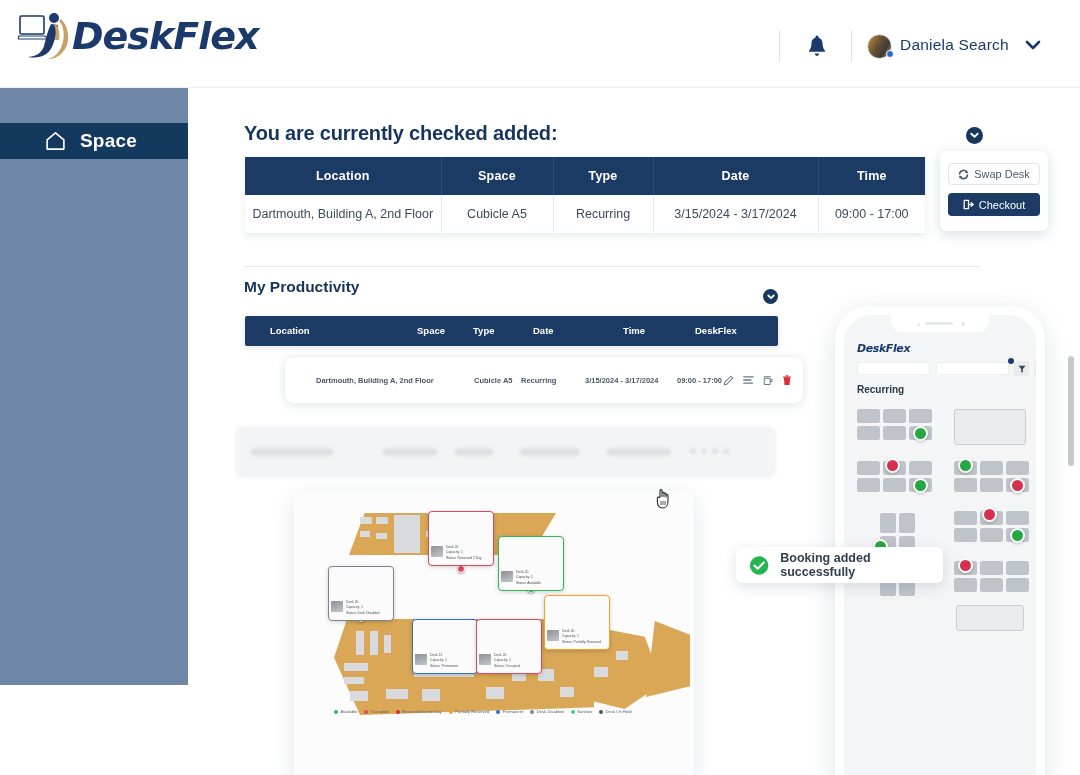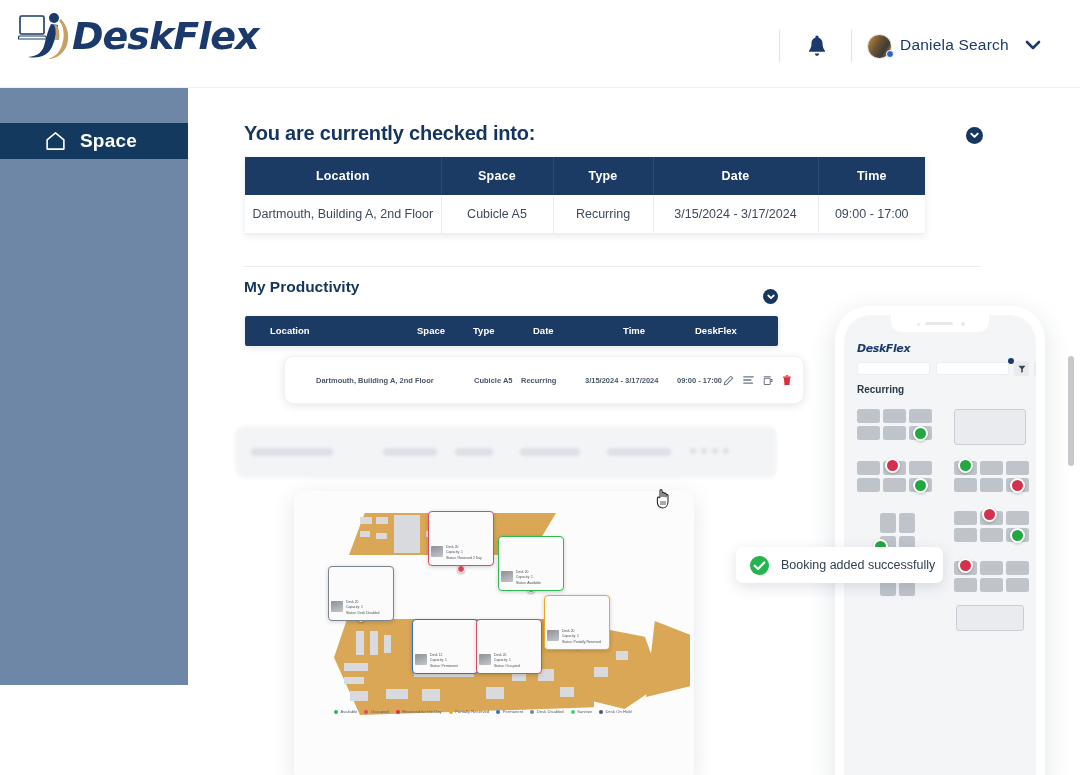--- a/index.html
+++ b/index.html
@@ -214,21 +214,21 @@
   .lg-dot { width: 4px; height: 4px; border-radius: 50%; }
   .lg-text { font-size: 4.2px; color: #555c66; white-space: nowrap; }
 
   
   .toast {
     position: absolute; left: 548px; top: 459px; width: 207px; height: 36px;
     background: #fff; border-radius: 7px;
     box-shadow: 0 4px 14px rgba(40,60,90,.15);
     display: flex; align-items: center; gap: 11px; padding-left: 13px; z-index: 30;
   }
-  .toast-txt { font-size: 12.5px; color: #33404f; font-weight: 400; }
+  .toast-txt { font-size: 12.5px; color: #33404f; font-weight: 700; }
 
   
   .phone {
     position: absolute; left: 647px; top: 218px; width: 210px; height: 503px;
     background: #fff; border-radius: 34px;
     box-shadow: 0 7px 26px rgba(40,60,90,.15);
     padding: 9px; z-index: 10;
   }
   .phone-screen {
     width: 100%; height: 100%; background: #f4f5f7; border-radius: 27px;
@@ -320,21 +320,21 @@
   <div class="side-item-home">
     <svg width="21" height="20" viewBox="0 0 22 21">
       <path d="M2.2 9.2 L11 2 L19.8 9.2 L19.8 19 L2.2 19 Z" fill="none" stroke="#ffffff" stroke-width="1.7" stroke-linejoin="round"></path>
     </svg>
     <span class="label">Space</span>
   </div>
 </div>
 
 <div class="main">
 
-  <div class="page-title">You are currently checked into:</div>
+  <div class="page-title">You are currently checked added:</div>
 
   <div class="circle-caret cc-1">
     <svg width="9" height="7" viewBox="0 0 10 8">
       <path d="M1.4 2 L5 5.6 L8.6 2" fill="none" stroke="#fff" stroke-width="2.2" stroke-linecap="round" stroke-linejoin="round"></path>
     </svg>
   </div>
 
   <table class="tbl1">
     <thead>
       <tr>
@@ -349,20 +349,39 @@
       <tr>
         <td>Dartmouth, Building A, 2nd Floor</td>
         <td>Cubicle A5</td>
         <td>Recurring</td>
         <td>3/15/2024 - 3/17/2024</td>
         <td>09:00 - 17:00</td>
       </tr>
     </tbody>
   </table>
 
+  <div class="action-card">
+    <div class="btn-swap">
+      <svg width="11" height="11" viewBox="0 0 14 14">
+        <path d="M2 6.2 A5 5 0 0 1 11.5 4.6" fill="none" stroke="#4b5768" stroke-width="2" stroke-linecap="round"></path>
+        <path d="M12 7.8 A5 5 0 0 1 2.5 9.4" fill="none" stroke="#4b5768" stroke-width="2" stroke-linecap="round"></path>
+        <path d="M11.8 1.5 L12.2 5.2 L8.6 4.6 Z" fill="#4b5768"></path>
+        <path d="M2.2 12.5 L1.8 8.8 L5.4 9.4 Z" fill="#4b5768"></path>
+      </svg>
+      <span>Swap Desk</span>
+    </div>
+    <div class="btn-checkout">
+      <svg width="11" height="11" viewBox="0 0 14 14">
+        <path d="M1.5 1.8 L7 1.8 L7 12.2 L1.5 12.2 Z" fill="none" stroke="#fff" stroke-width="1.6" stroke-linejoin="round"></path>
+        <line x1="7.5" y1="7" x2="12.5" y2="7" stroke="#fff" stroke-width="1.6" stroke-linecap="round"></line>
+        <path d="M10.4 4.6 L12.9 7 L10.4 9.4" fill="none" stroke="#fff" stroke-width="1.6" stroke-linecap="round" stroke-linejoin="round"></path>
+      </svg>
+      <span>Checkout</span>
+    </div>
+  </div>
 
   <div class="hr-sep"></div>
 
   <div class="sec-title">My Productivity</div>
   <div class="circle-caret cc-2">
     <svg width="8" height="6" viewBox="0 0 10 8">
       <path d="M1.4 2 L5 5.6 L8.6 2" fill="none" stroke="#fff" stroke-width="2.4" stroke-linecap="round" stroke-linejoin="round"></path>
     </svg>
   </div>
 

